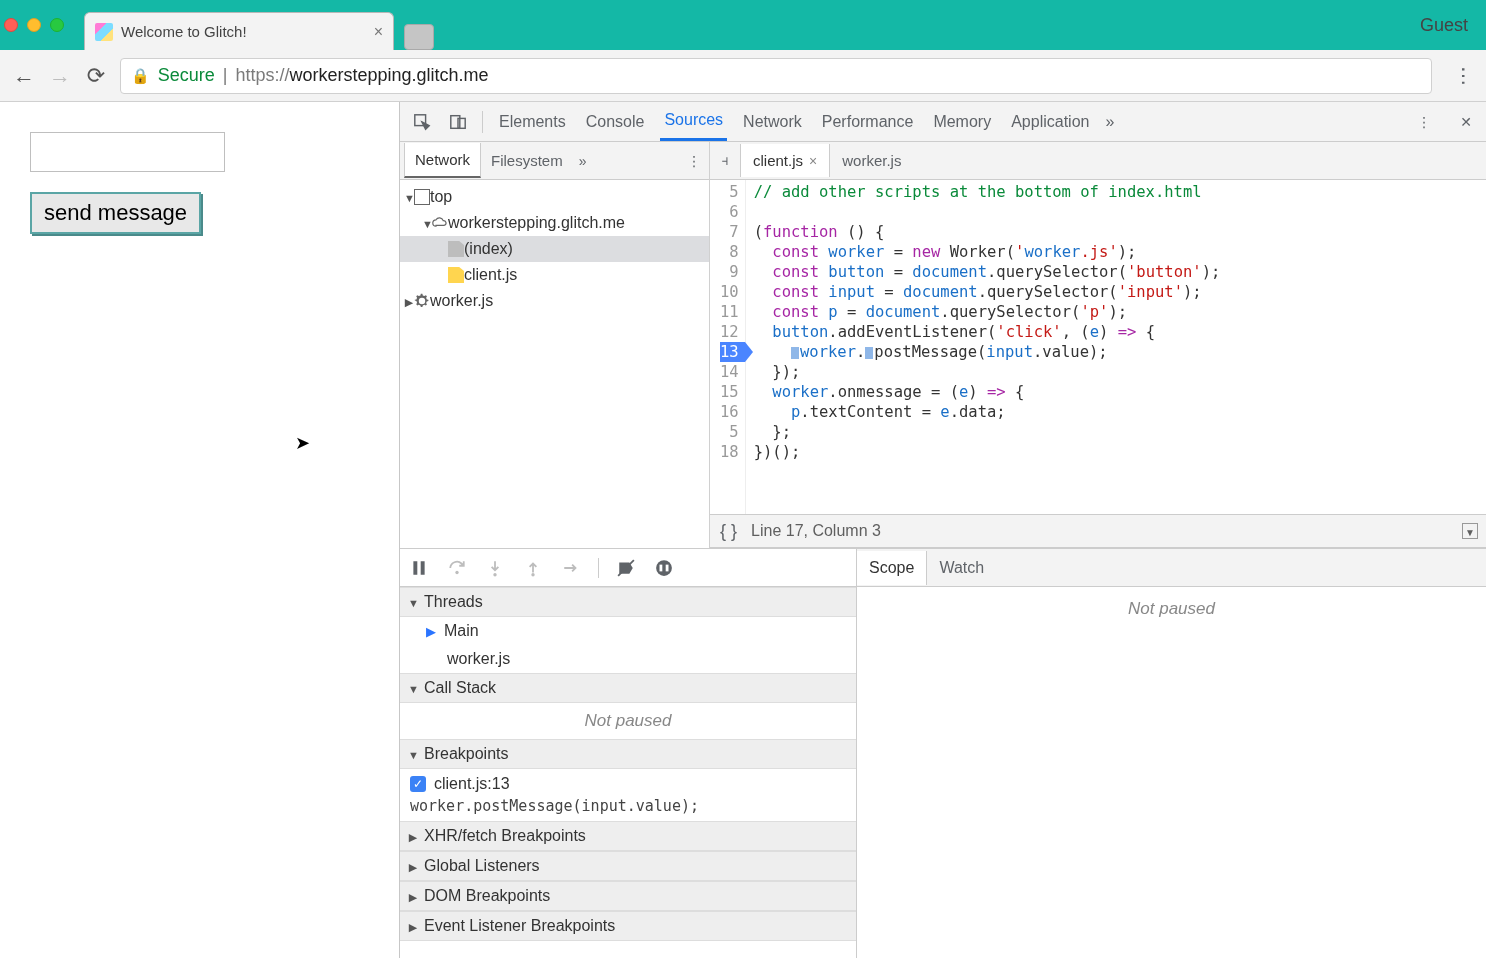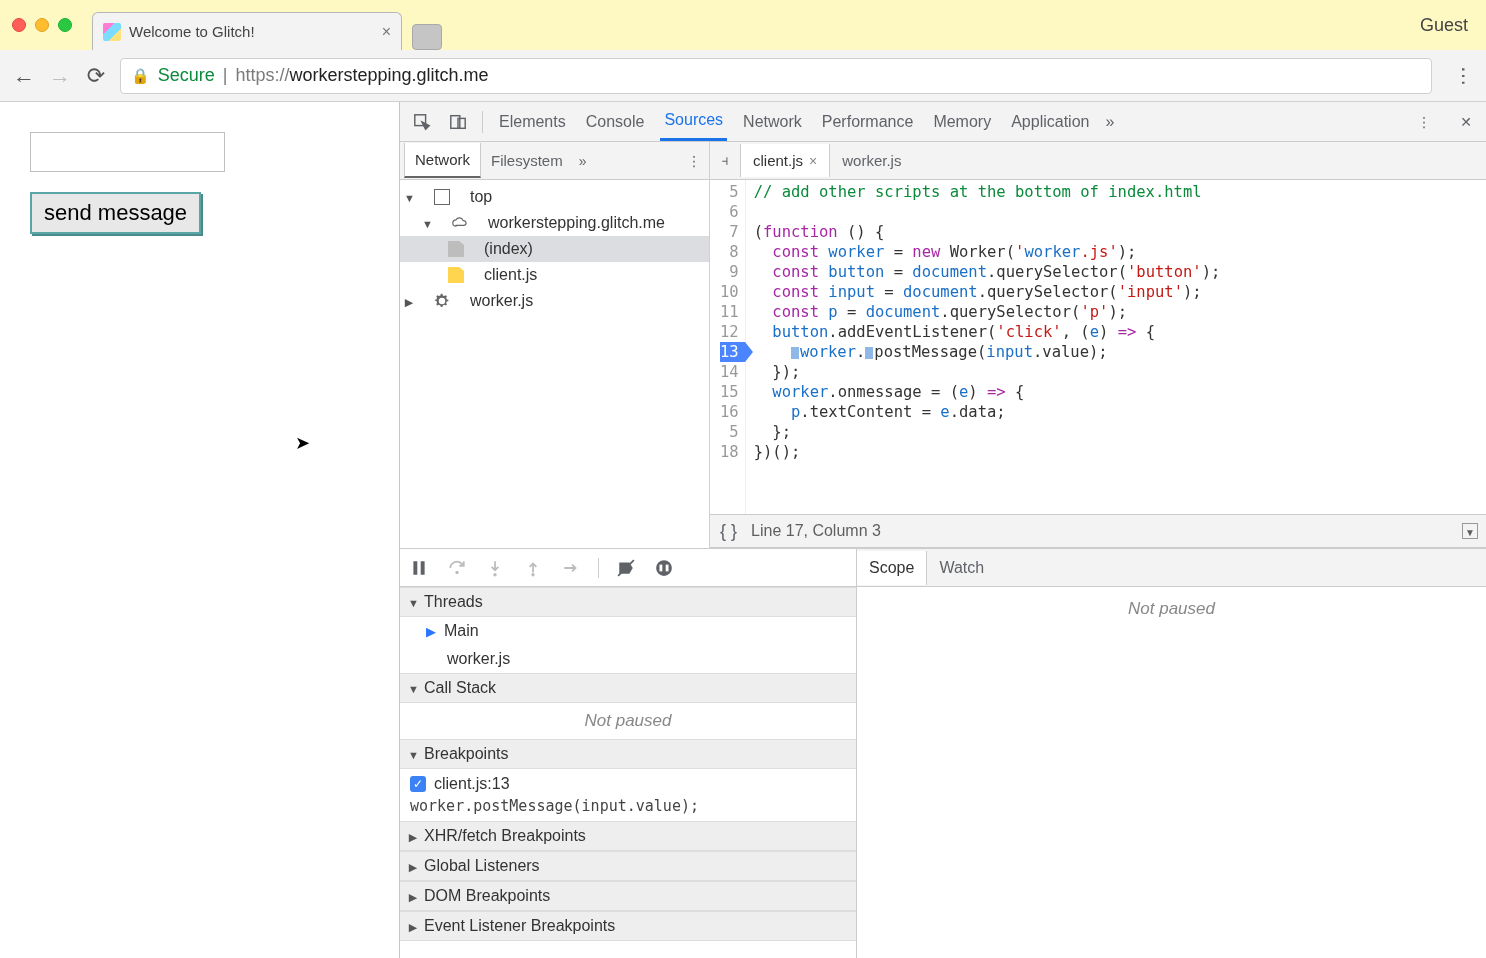--- a/index.html
+++ b/index.html
@@ -1,19 +1,19 @@
 <!DOCTYPE html>
 <html><head>
 <meta charset="utf-8">
 <style>
 * { box-sizing: border-box; margin: 0; padding: 0; }
 body { font-family: -apple-system, "Helvetica Neue", Arial, sans-serif; font-size: 14px; color: #333; background: #fff; width: 1486px; height: 958px; overflow: hidden; }
 
 
-.chrome-top { height: 50px; background: #fef9c3; display: flex; align-items: center; padding: 0 12px; position: relative; }
+.chrome-top { height: 50px; background: #14b8a6; display: flex; align-items: center; padding: 0 4px; position: relative; }
 .traffic { display: flex; gap: 9px; align-items: center; margin-right: 20px; }
 .traffic .dot { width: 14px; height: 14px; border-radius: 50%; }
 .dot-red { background: #ff5f57; border: 1px solid #e04840; }
 .dot-yellow { background: #ffbd2e; border: 1px solid #dfa023; }
 .dot-green { background: #28c940; border: 1px solid #1db131; }
 .tabs { display: flex; align-items: flex-end; height: 100%; }
 .tab { background: #f3f3f3; border: 1px solid #b7b7b7; border-bottom: none; border-top-left-radius: 6px; border-top-right-radius: 6px; display: flex; align-items: center; padding: 6px 10px; margin-top: 10px; height: 38px; width: 310px; gap: 8px; position: relative; }
 .tab .favicon { width: 18px; height: 18px; background: linear-gradient(135deg,#ff7bd6 0 33%,#7bdcff 33% 66%,#ffe27b 66% 100%); border-radius: 2px; }
 .tab .tab-title { font-size: 15px; color: #444; flex: 1; white-space: nowrap; overflow: hidden; text-overflow: ellipsis; }
 .tab .tab-close { color: #777; font-size: 16px; }
@@ -52,21 +52,21 @@
 
 
 .src-row { display: flex; flex: 1; min-height: 0; }
 .navigator { width: 310px; border-right: 1px solid #d0d0d0; display: flex; flex-direction: column; }
 .nav-header { height: 38px; border-bottom: 1px solid #ccc; display: flex; align-items: center; background: #f3f3f3; padding: 0 4px; position: relative; }
 .nav-header .subtab { font-size: 15px; padding: 8px 10px; color: #5f6368; }
 .nav-header .subtab.active { color: #333; border-bottom: 2px solid #666; background: #fff; border-left: 1px solid #ccc; border-right: 1px solid #ccc; }
 .nav-header .more { margin-left: 6px; color: #5f6368; font-size: 14px; }
 .nav-header .kebab { position: absolute; right: 8px; color: #5f6368; }
 .tree { padding: 4px 0; font-size: 16px; }
-.tree-item { display: flex; align-items: center; gap: 20px; padding: 4px 6px; }
+.tree-item { display: flex; align-items: center; gap: 0; padding: 4px 6px; }
 .tree-item.selected { background: #dcdde0; }
 .tri { display: inline-block; width: 10px; text-align: center; color: #555; }
 .tri.collapsed::before { content: "▶"; font-size: 11px; }
 .tri.expanded::before { content: "▼"; font-size: 11px; }
 .ficon { width: 16px; height: 16px; display: inline-flex; align-items: center; justify-content: center; }
 .ficon.frame { border: 1.5px solid #666; }
 .ficon.cloud svg { width: 16px; height: 16px; fill: none; stroke: #666; stroke-width: 1.5; }
 .ficon.doc { background: #bdbdbd; clip-path: polygon(0 0, 70% 0, 100% 25%, 100% 100%, 0 100%); }
 .ficon.js { background: #ffd54f; clip-path: polygon(0 0, 70% 0, 100% 25%, 100% 100%, 0 100%); }
 .ficon.css { background: #ab6bff; clip-path: polygon(0 0, 70% 0, 100% 25%, 100% 100%, 0 100%); }

